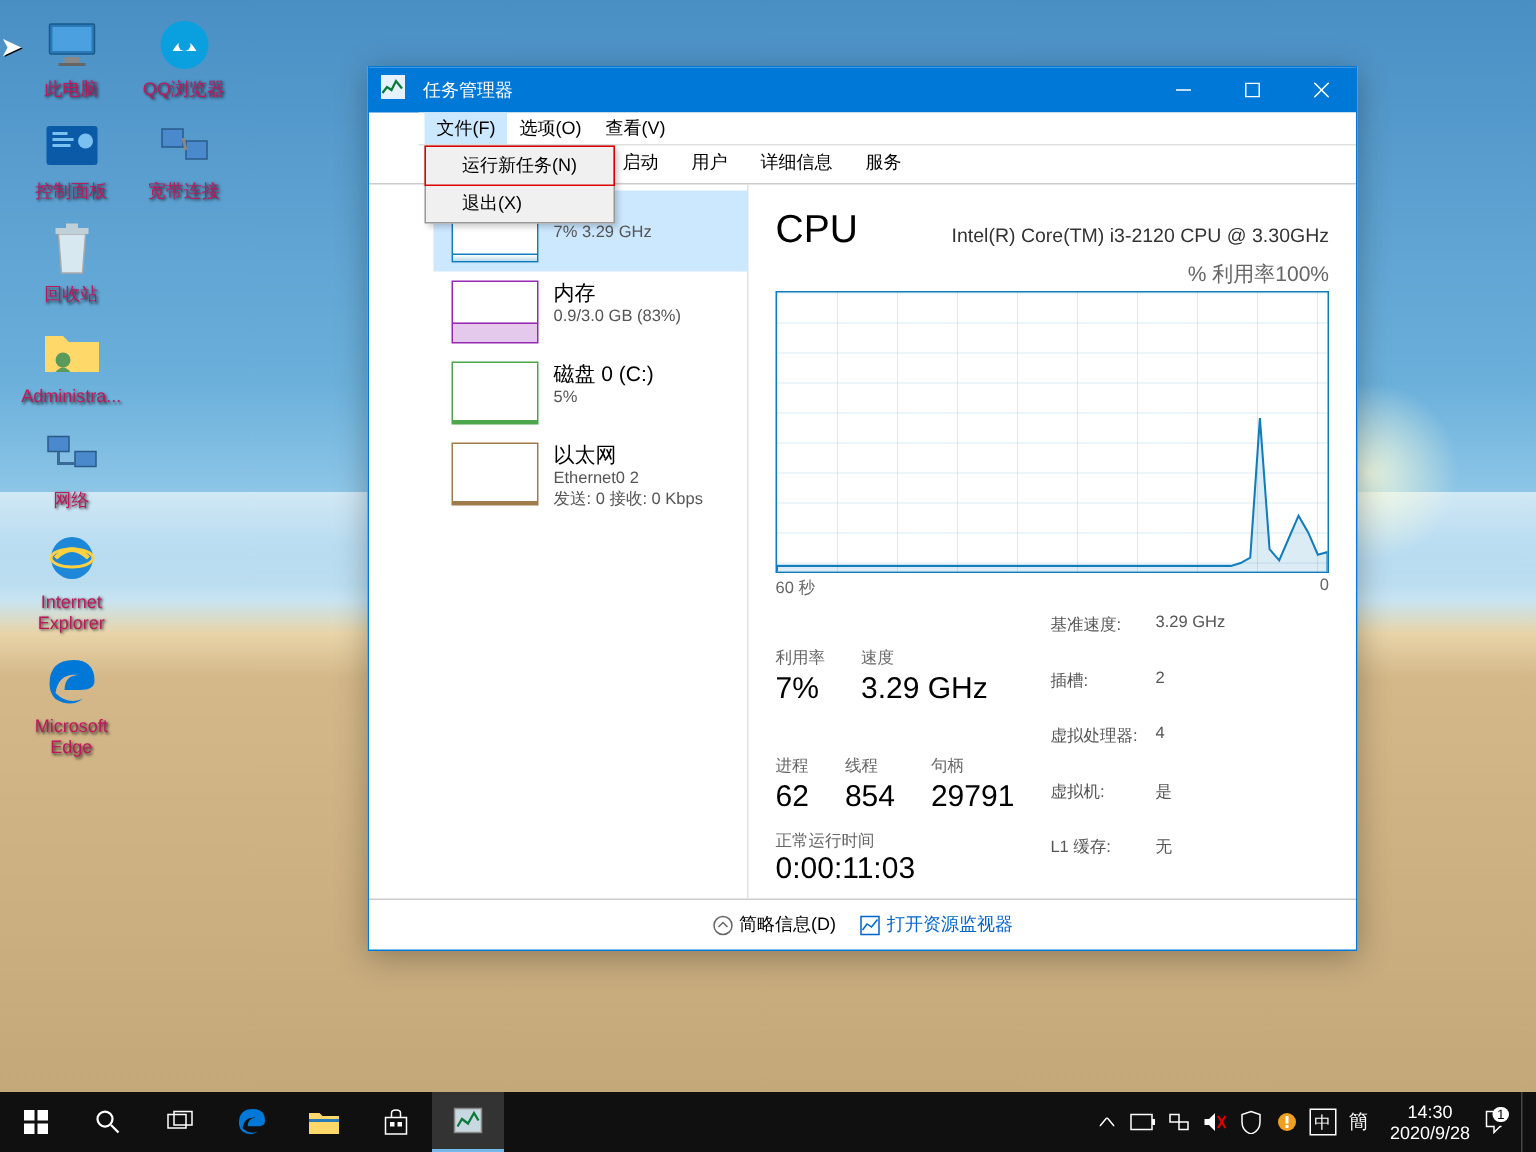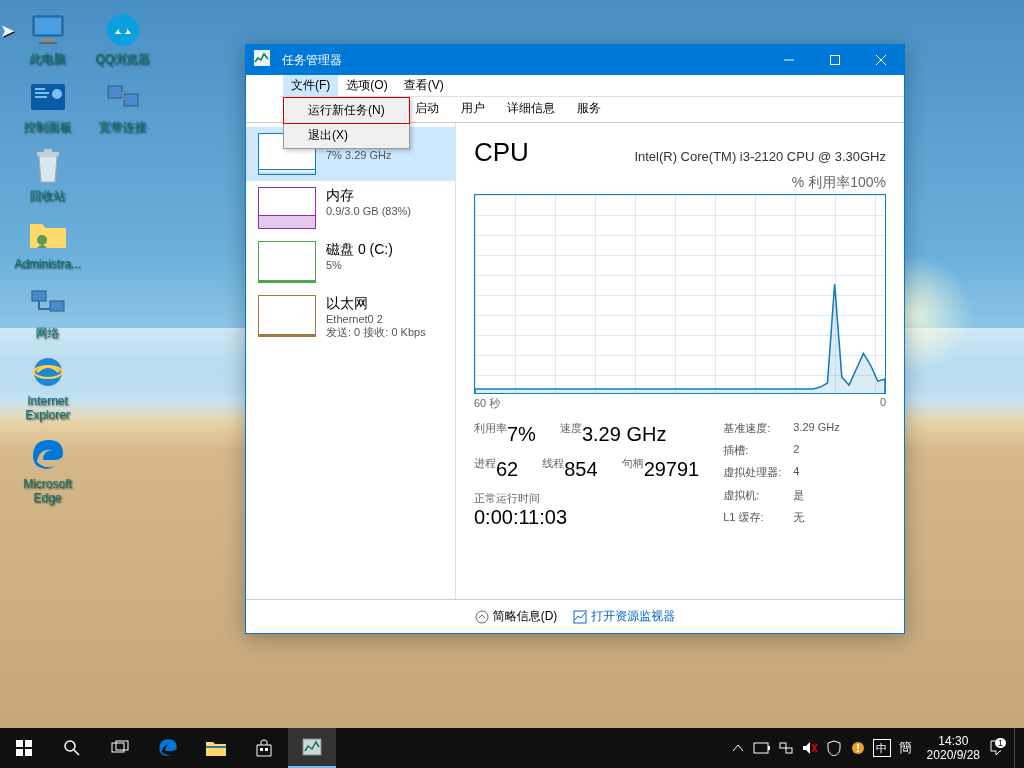--- a/index.html
+++ b/index.html
@@ -5,42 +5,42 @@
 * { margin: 0; padding: 0; box-sizing: border-box; font-family: "Segoe UI", "Microsoft YaHei", sans-serif; }
 body { width: 1024px; height: 768px; overflow: hidden; position: relative; background: linear-gradient(to bottom, #5a9fd4 0%, #87c4e8 40%, #b8dcf0 55%, #d4b896 60%, #c4a87a 100%); }
 .desktop { position: absolute; inset: 0; }
 .wallpaper-beach { position: absolute; inset: 0 0 40px 0; background: linear-gradient(to bottom, #4a8fc4 0%, #6bb0db 35%, #9dd0ec 50%, #c8e4f2 55%, #e8d4a8 58%, #d4b88a 62%, #c4a87a 100%); }
 .wallpaper-beach::before { content:""; position:absolute; top:45%; left:0; right:0; height:60px; background: linear-gradient(to bottom, rgba(255,255,255,0.6), rgba(200,220,240,0.2)); }
 .wallpaper-beach::after { content:""; position:absolute; top:35%; right:5%; width:120px; height:120px; background: radial-gradient(circle, rgba(255,255,220,0.8), transparent 70%); }
 
 .desktop-icons { position: absolute; top: 10px; left: 10px; display: grid; grid-template-columns: 75px 75px; gap: 12px 0; }
 .dicon { width: 75px; display: flex; flex-direction: column; align-items: center; cursor: pointer; }
 .dicon-img { width: 40px; height: 40px; display: flex; align-items: center; justify-content: center; }
-.dicon-label { color: #0f766e; font-size: 12px; text-align: center; text-shadow: 1px 1px 2px rgba(0,0,0,0.8); margin-top: 2px; line-height: 1.2; }
+.dicon-label { color: #be185d; font-size: 12px; text-align: center; text-shadow: 1px 1px 2px rgba(0,0,0,0.8); margin-top: 2px; line-height: 1.2; }
 
 .window { position: absolute; top: 44px; left: 245px; width: 660px; height: 590px; background: #fff; border: 1px solid #0078d7; box-shadow: 0 4px 20px rgba(0,0,0,0.3); display: flex; flex-direction: column; }
 .titlebar { height: 30px; background: #0078d7; display: flex; align-items: center; color: #fff; }
 .titlebar-icon { width: 20px; height: 20px; margin: 0 8px; }
 .titlebar-title { flex: 1; font-size: 12px; }
 .titlebar-btns { display: flex; }
 .titlebar-btn { width: 46px; height: 30px; display: flex; align-items: center; justify-content: center; color: #fff; }
 
 .menubar { height: 22px; background: #fff; border-bottom: 1px solid #e0e0e0; display: flex; align-items: center; padding: 0 4px; font-size: 12px; position: relative; margin-left: 33px; }
 .menu-item { padding: 2px 8px; cursor: pointer; }
 .menu-item.open { background: #cce8ff; }
 .dropdown { position: absolute; top: 22px; left: 4px; background: #f0f0f0; border: 1px solid #999; box-shadow: 2px 2px 4px rgba(0,0,0,0.2); z-index: 100; }
 .dropdown-item { padding: 4px 24px 4px 24px; font-size: 12px; cursor: pointer; white-space: nowrap; }
 .dropdown-item.highlighted { border: 1.5px solid #d00; margin: -1px; }
 
 .tabs { height: 26px; display: flex; align-items: flex-end; padding: 0 6px; border-bottom: 1px solid #ccc; font-size: 12px; }
 .tab { padding: 4px 10px; border: 1px solid transparent; cursor: pointer; }
 .tabs-hidden-pad { width: 152px; }
 
 .content { flex: 1; display: flex; overflow: hidden; }
-.left-panel { width: 210px; border-right: 1px solid #e0e0e0; padding-top: 4px; }
+.left-panel { width: 210px; border-right: 1px solid #e0e0e0; padding-top: 4px; margin-left: 43px; }
 .res-item { display: flex; padding: 6px 12px; cursor: pointer; }
 .res-item.sel { background: #cce8ff; }
 .res-thumb { width: 58px; height: 42px; border: 1px solid #888; background: #fff; position: relative; margin-right: 10px; }
 .res-thumb.cpu { border-color: #117dbb; }
 .res-thumb.mem { border-color: #9528b4; }
 .res-thumb.disk { border-color: #4ca64c; }
 .res-thumb.net { border-color: #a17a4a; }
 .res-thumb::after { content:""; position:absolute; bottom:0; left:0; right:0; height: 6px; }
 .res-thumb.cpu::after { background: linear-gradient(to top, rgba(17,125,187,0.3), transparent); border-top: 1px solid #117dbb; height: 4px; }
 .res-thumb.mem::after { background: rgba(149,40,180,0.25); height: 12px; border-top: 1px solid #9528b4; }
@@ -54,21 +54,21 @@
 .cpu-header { display: flex; align-items: baseline; justify-content: space-between; margin-bottom: 6px; }
 .cpu-title { font-size: 26px; font-weight: 400; }
 .cpu-desc { font-size: 13px; color: #333; }
 .chart-label-row { display: flex; justify-content: flex-end; font-size: 14px; color: #666; }
 .cpu-chart { height: 200px; border: 1px solid #117dbb; background: #fff; position: relative; margin: 2px 0; }
 .cpu-chart-grid { position: absolute; inset: 0; background-image: linear-gradient(to right, rgba(17,125,187,0.15) 1px, transparent 1px), linear-gradient(to bottom, rgba(17,125,187,0.15) 1px, transparent 1px); background-size: 40px 20px; }
 .cpu-chart svg { position: absolute; inset: 0; width: 100%; height: 100%; }
 .chart-bottom-row { display: flex; justify-content: space-between; font-size: 11px; color: #666; margin-bottom: 10px; }
 
 .stats-grid { display: flex; gap: 24px; }
-.stat-col { display: flex; flex-direction: row; }
+.stat-col { display: flex; flex-direction: column; margin-top: 22px; }
 .stat-label { font-size: 11px; color: #666; }
 .stat-val { font-size: 20px; margin-top: 2px; }
 .stats-small { margin-left: 24px; font-size: 11px; color: #555; display: grid; grid-template-columns: auto auto; gap: 3px 12px; }
 .stats-row2 { display: flex; gap: 24px; margin-top: 10px; }
 .uptime { margin-top: 10px; }
 .uptime-label { font-size: 11px; color: #666; }
 .uptime-val { font-size: 20px; }
 
 .footer { height: 34px; border-top: 1px solid #ccc; display: flex; align-items: center; padding: 0 10px; gap: 16px; font-size: 12px; justify-content: center; }
 .footer-link { color: #0066cc; cursor: pointer; }

